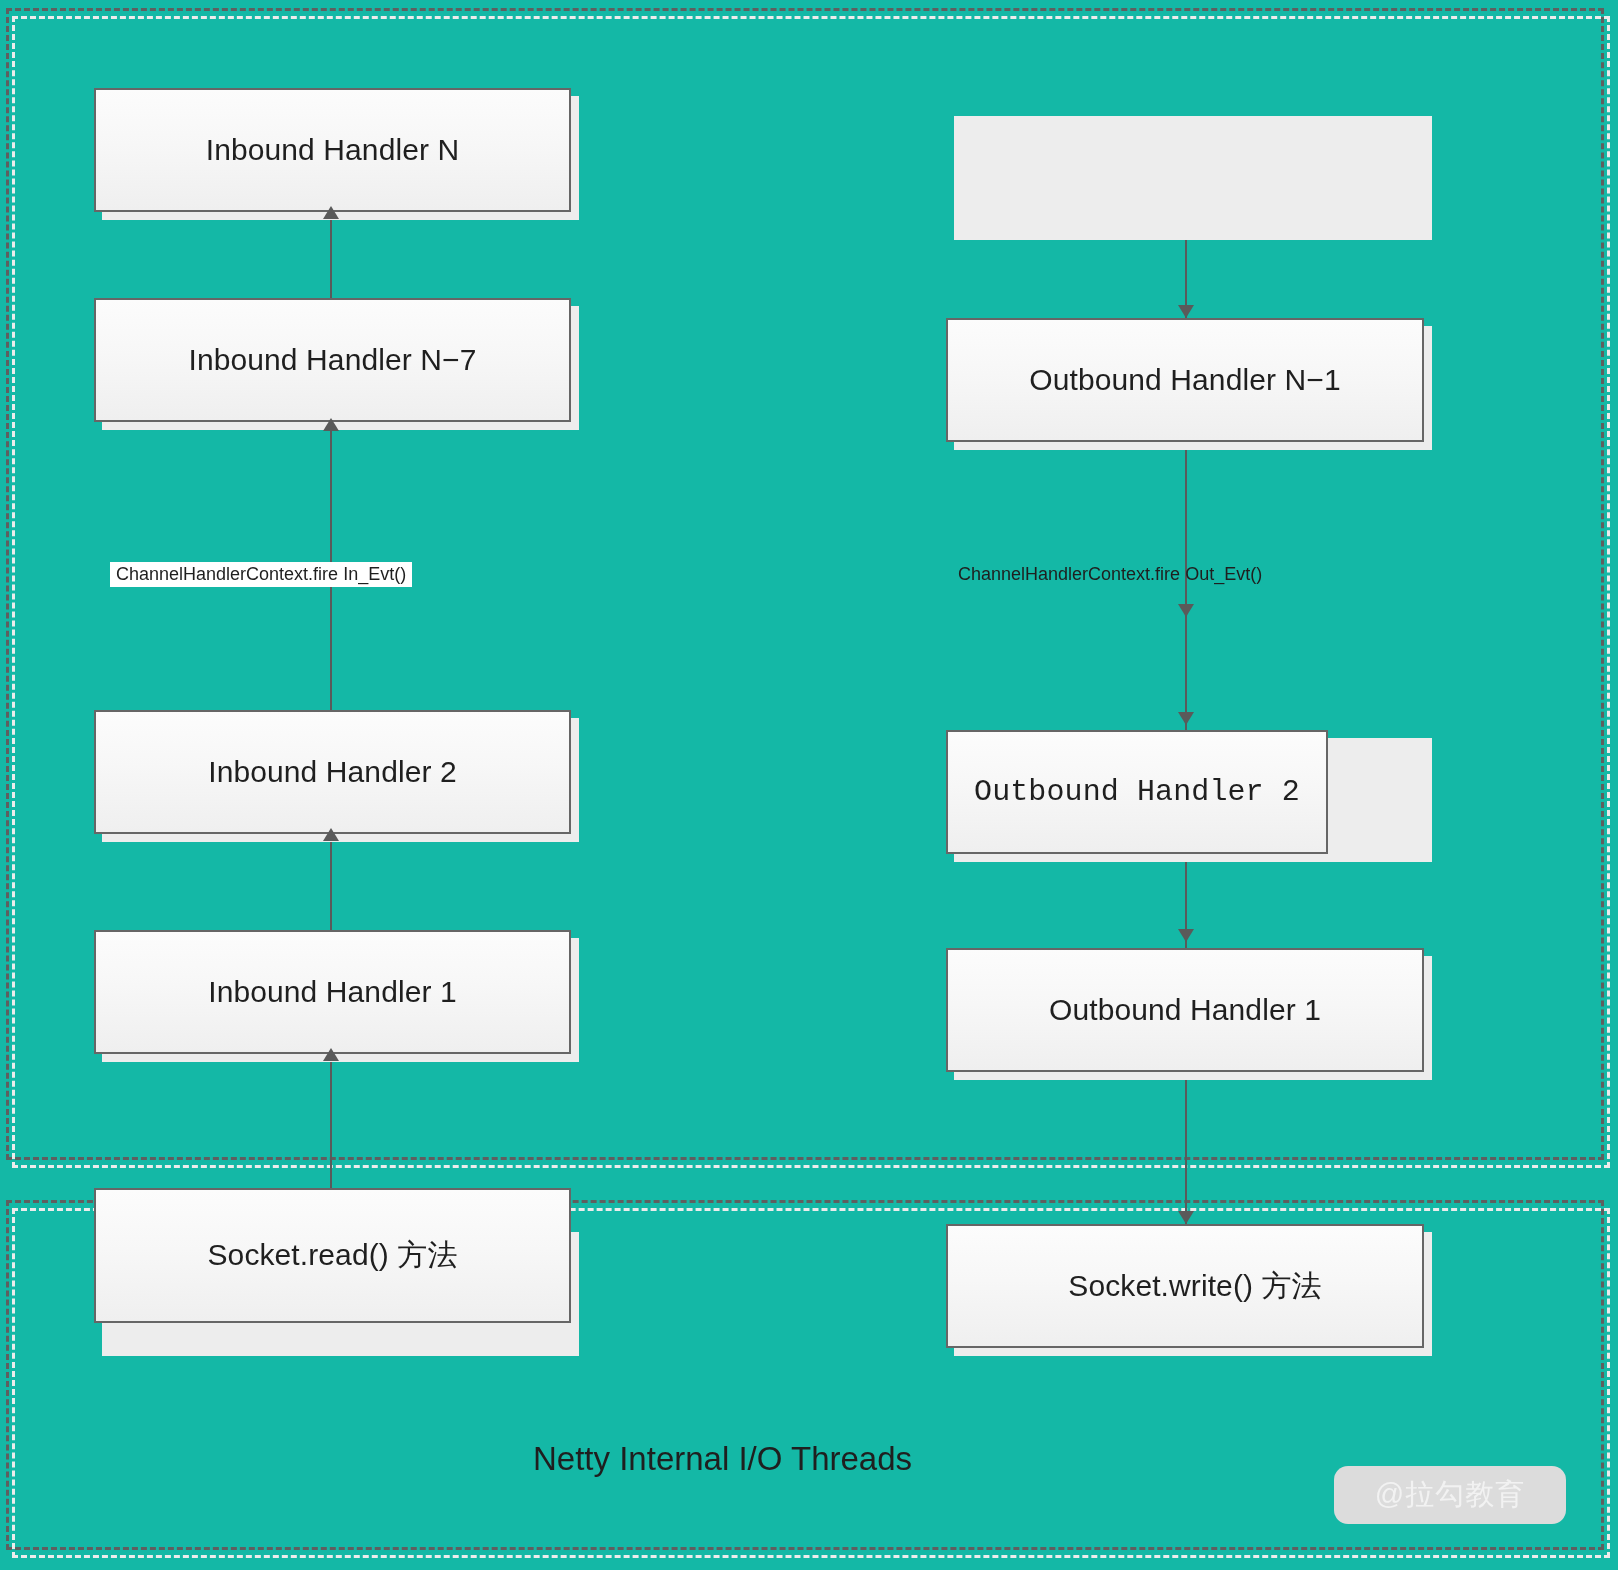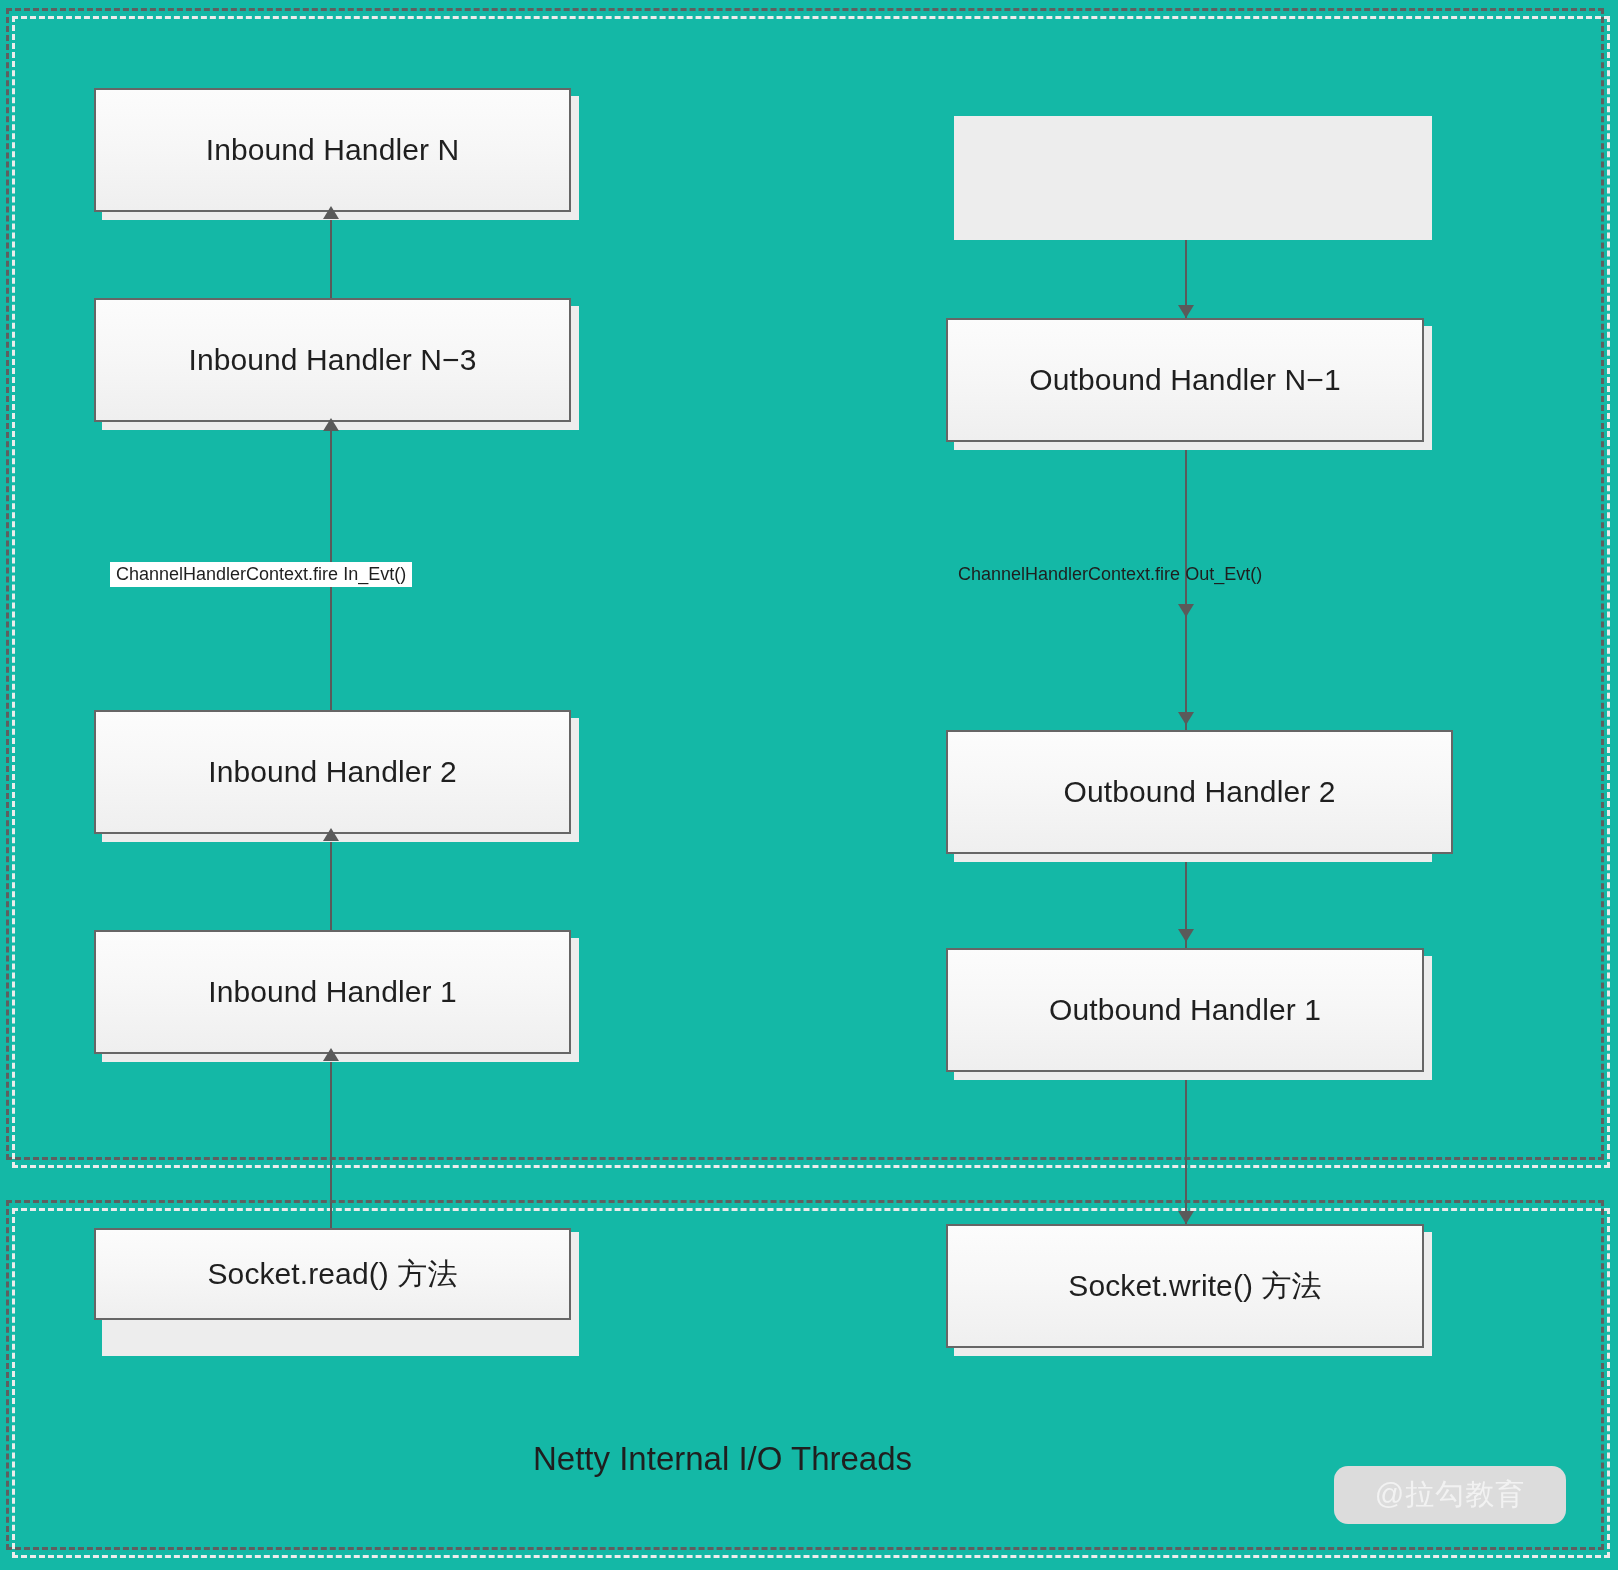--- a/index.html
+++ b/index.html
@@ -127,37 +127,37 @@
   <div class="conn" style="left:330px; top:212px; height:100px;"></div>
   <div class="arrow-up" style="left:323px; top:206px;"></div>
 
   <div class="node-shadow" style="left:102px; top:96px; width:477px; height:124px;"></div>
   <div class="node" style="left:94px; top:88px; width:477px; height:124px;">
     <span>Inbound Handler N</span>
   </div>
 
   <div class="node-shadow" style="left:102px; top:306px; width:477px; height:124px;"></div>
   <div class="node" style="left:94px; top:298px; width:477px; height:124px;">
-    <span>Inbound Handler N−3</span>
+    <span>Inbound Handler N−7</span>
   </div>
 
   <div class="node-shadow" style="left:102px; top:718px; width:477px; height:124px;"></div>
   <div class="node" style="left:94px; top:710px; width:477px; height:124px;">
     <span>Inbound Handler 2</span>
   </div>
 
   <div class="node-shadow" style="left:102px; top:938px; width:477px; height:124px;"></div>
   <div class="node" style="left:94px; top:930px; width:477px; height:124px;">
     <span>Inbound Handler 1</span>
   </div>
 
   <div class="edge-label" style="left:110px; top:562px;">ChannelHandlerContext.fire In_Evt()</div>
 
   <div class="node-shadow" style="left:102px; top:1232px; width:477px; height:124px;"></div>
-  <div class="node" style="left:94px; top:1228px; width:477px; height:92px;text-align:center;">
+  <div class="node" style="left:94px; top:1188px; width:477px; height:135px;text-align:center;">
     <span>Socket.read() 方法</span>
   </div>
 
   <div class="conn" style="left:1185px; top:232px; height:92px;"></div>
   <div class="arrow-down" style="left:1178px; top:305px;"></div>
 
   <div class="conn" style="left:1185px; top:442px; height:288px;"></div>
   <div class="arrow-down" style="left:1178px; top:604px;"></div>
   <div class="arrow-down" style="left:1178px; top:712px;"></div>
 
@@ -168,21 +168,21 @@
   <div class="arrow-down" style="left:1178px; top:1211px;"></div>
 
   <div class="node-shadow" style="left:954px; top:116px; width:478px; height:124px;"></div>
 
   <div class="node-shadow" style="left:954px; top:326px; width:478px; height:124px;"></div>
   <div class="node" style="left:946px; top:318px; width:478px; height:124px;">
     <span>Outbound Handler N−1</span>
   </div>
 
   <div class="node-shadow" style="left:954px; top:738px; width:478px; height:124px;"></div>
-  <div class="node" style="left:946px; top:730px; width:507px; height:124px;">
+  <div class="node" style="left:946px; top:730px; width:382px; height:124px;font-family:Liberation Mono, monospace;">
     <span>Outbound Handler 2</span>
   </div>
 
   <div class="node-shadow" style="left:954px; top:956px; width:478px; height:124px;"></div>
   <div class="node" style="left:946px; top:948px; width:478px; height:124px;">
     <span>Outbound Handler 1</span>
   </div>
 
   <div class="edge-label" style="left:952px; top:562px; background:transparent;">ChannelHandlerContext.fire Out_Evt()</div>
 

